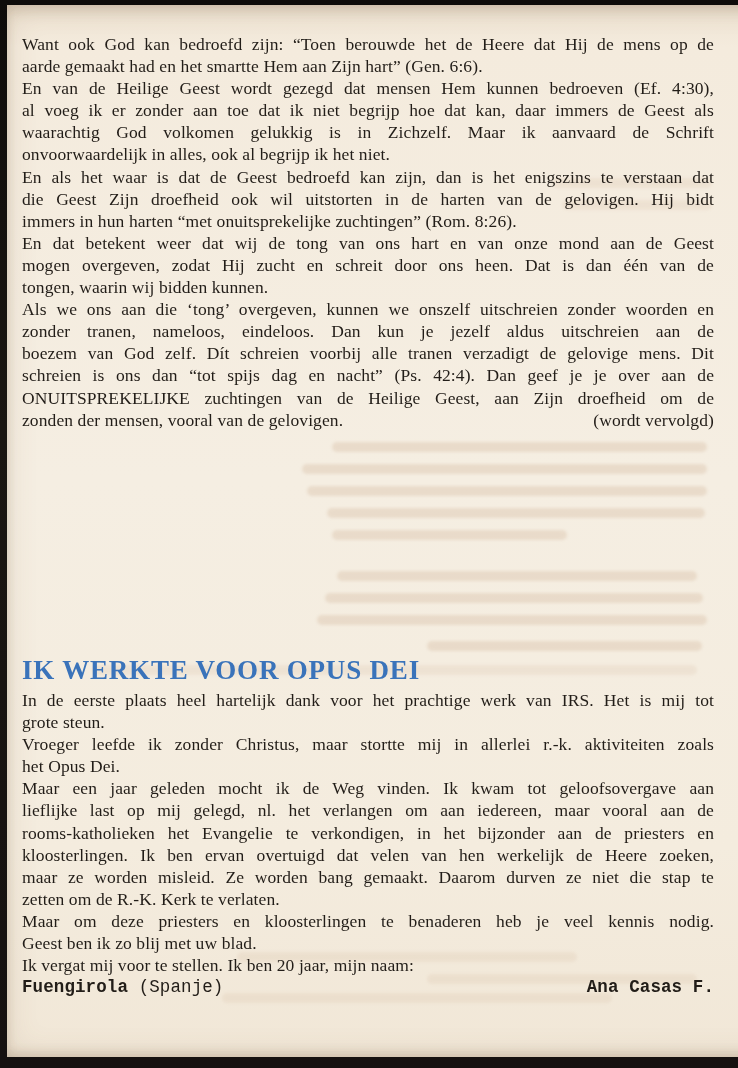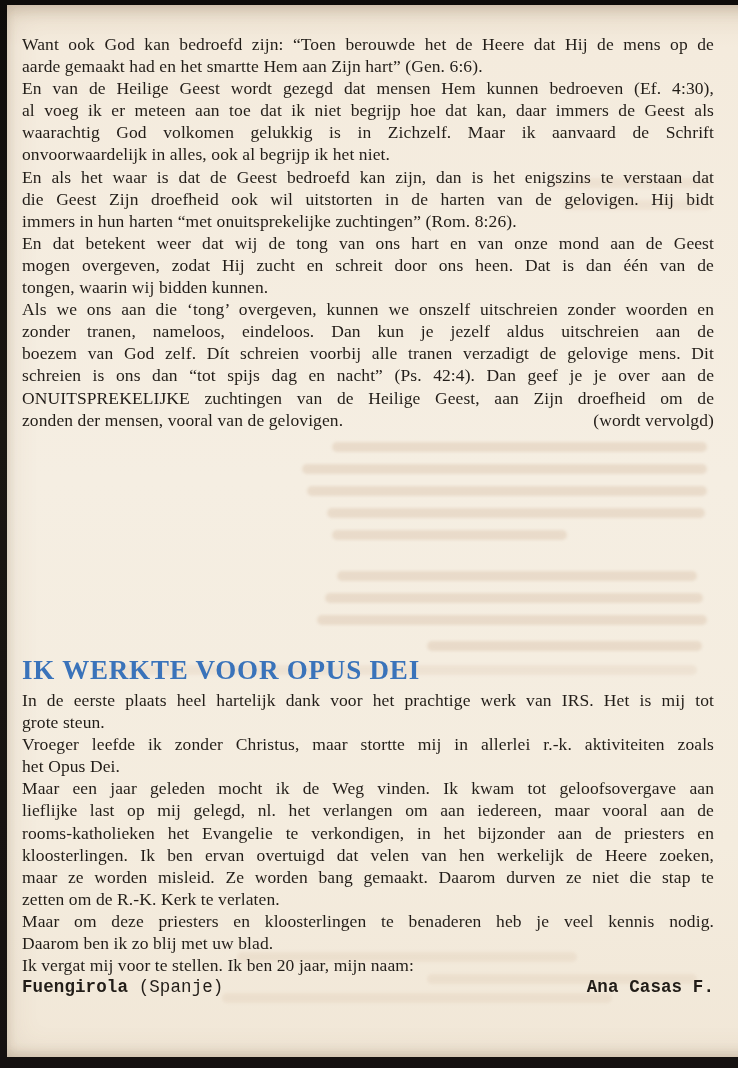--- a/index.html
+++ b/index.html
@@ -111,21 +111,21 @@
     <div class="ghost faint" style="left:230px; top:947px; width:340px;"></div>
     <div class="ghost faint" style="left:420px; top:969px; width:270px;"></div>
     <div class="ghost faint" style="left:215px; top:988px; width:390px;"></div>
   </div>
 
   <div class="article" id="article1">
     <div>
         <div class="line">Want ook God kan bedroefd zijn: “Toen berouwde het de Heere dat Hij de mens op de</div>
         <div class="line short">aarde gemaakt had en het smartte Hem aan Zijn hart” (Gen. 6:6).</div>
         <div class="line">En van de Heilige Geest wordt gezegd dat mensen Hem kunnen bedroeven (Ef. 4:30),</div>
-        <div class="line">al voeg ik er meteen aan toe dat ik niet begrijp hoe dat kan, daar immers de Geest als</div>
+        <div class="line">al voeg ik er zonder aan toe dat ik niet begrijp hoe dat kan, daar immers de Geest als</div>
         <div class="line">waarachtig God volkomen gelukkig is in Zichzelf. Maar ik aanvaard de Schrift</div>
         <div class="line short">onvoorwaardelijk in alles, ook al begrijp ik het niet.</div>
         <div class="line">En als het waar is dat de Geest bedroefd kan zijn, dan is het enigszins te verstaan dat</div>
         <div class="line">die Geest Zijn droefheid ook wil uitstorten in de harten van de gelovigen. Hij bidt</div>
         <div class="line short">immers in hun harten “met onuitsprekelijke zuchtingen” (Rom. 8:26).</div>
         <div class="line">En dat betekent weer dat wij de tong van ons hart en van onze mond aan de Geest</div>
         <div class="line">mogen overgeven, zodat Hij zucht en schreit door ons heen. Dat is dan één van de</div>
         <div class="line short">tongen, waarin wij bidden kunnen.</div>
         <div class="line">Als we ons aan die ‘tong’ overgeven, kunnen we onszelf uitschreien zonder woorden en</div>
         <div class="line">zonder tranen, nameloos, eindeloos. Dan kun je jezelf aldus uitschreien aan de</div>
@@ -147,21 +147,21 @@
         <div class="line short">grote steun.</div>
         <div class="line">Vroeger leefde ik zonder Christus, maar stortte mij in allerlei r.-k. aktiviteiten zoals</div>
         <div class="line short">het Opus Dei.</div>
         <div class="line">Maar een jaar geleden mocht ik de Weg vinden. Ik kwam tot geloofsovergave aan</div>
         <div class="line">lieflijke last op mij gelegd, nl. het verlangen om aan iedereen, maar vooral aan de</div>
         <div class="line">rooms-katholieken het Evangelie te verkondigen, in het bijzonder aan de priesters en</div>
         <div class="line">kloosterlingen. Ik ben ervan overtuigd dat velen van hen werkelijk de Heere zoeken,</div>
         <div class="line">maar ze worden misleid. Ze worden bang gemaakt. Daarom durven ze niet die stap te</div>
         <div class="line short">zetten om de R.-K. Kerk te verlaten.</div>
         <div class="line">Maar om deze priesters en kloosterlingen te benaderen heb je veel kennis nodig.</div>
-        <div class="line short">Daarom ben ik zo blij met uw blad.</div>
+        <div class="line short">Geest ben ik zo blij met uw blad.</div>
         <div class="line short">Ik vergat mij voor te stellen. Ik ben 20 jaar, mijn naam:</div>
       </div>
     <div class="signature-row">
       <span><span class="bold">Fuengirola</span><span> (Spanje)</span></span>
       <span class="bold">Ana Casas F.</span>
     </div>
   </div>
 
   <div class="page-number">19</div>
 

